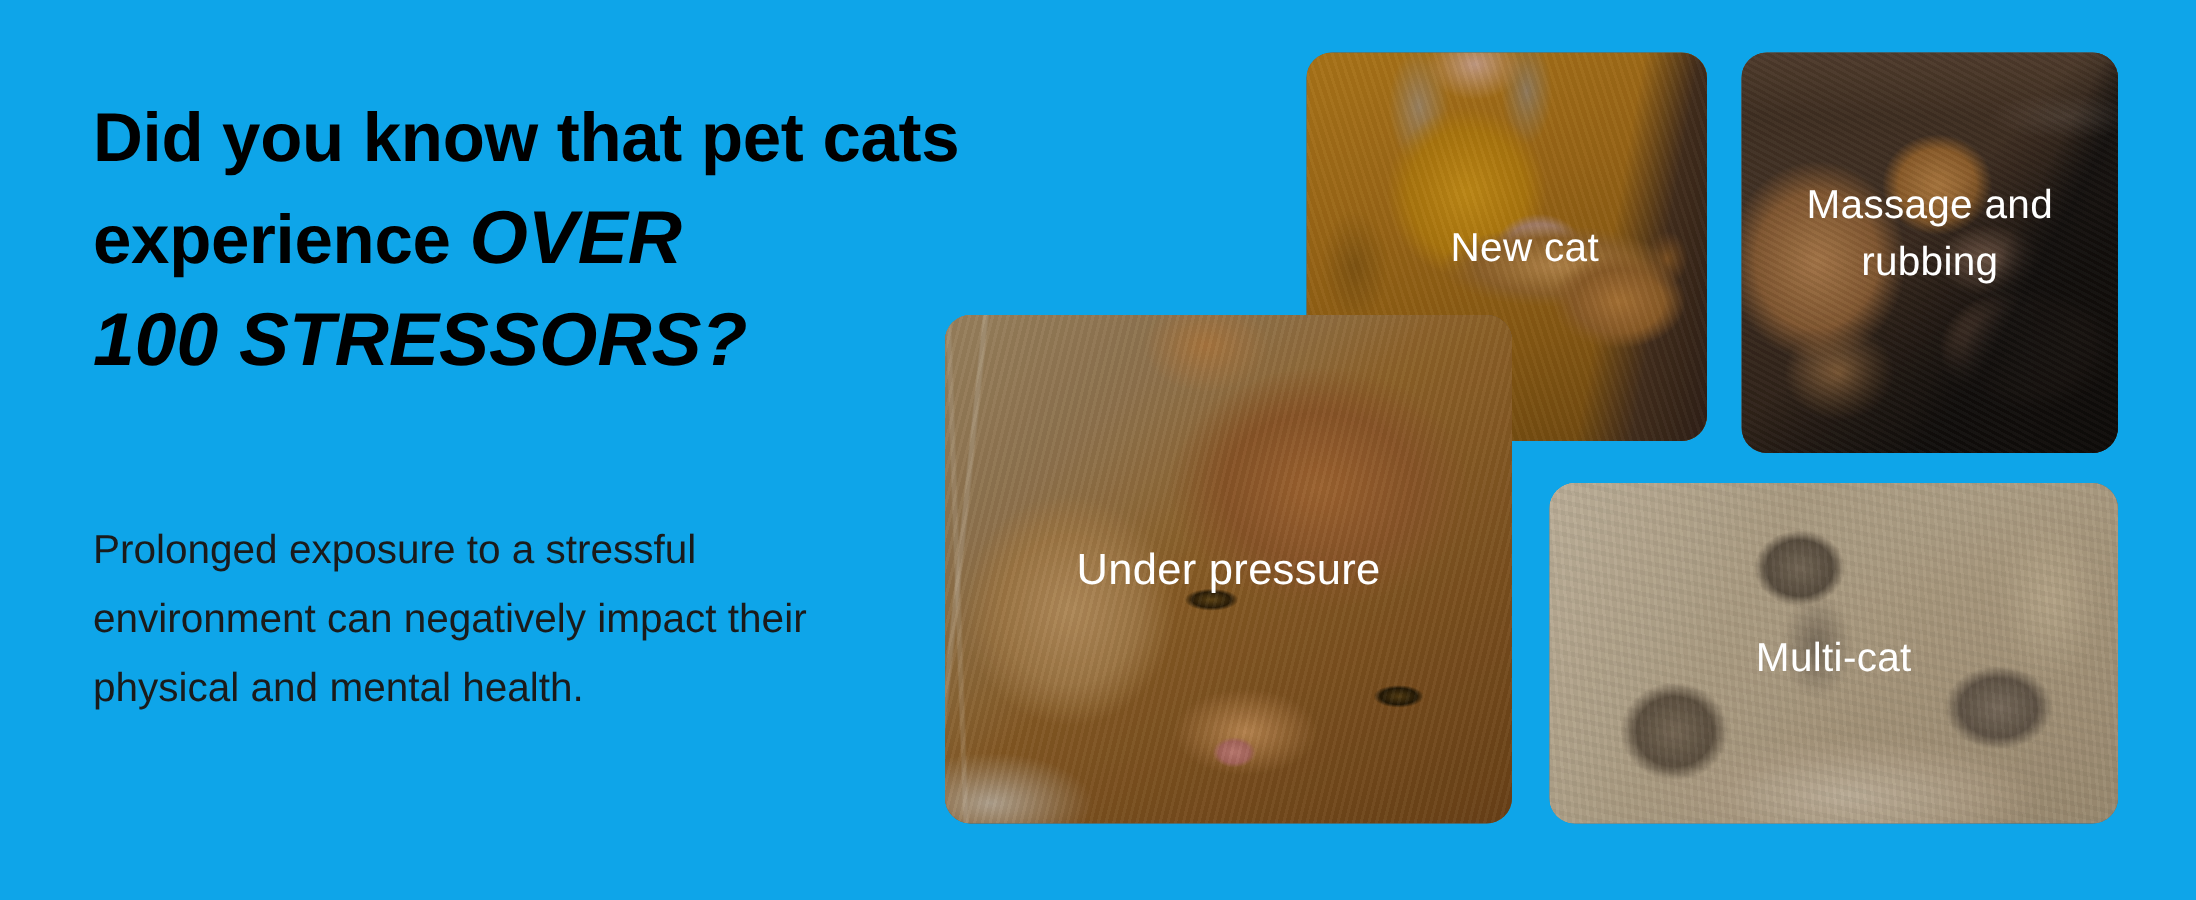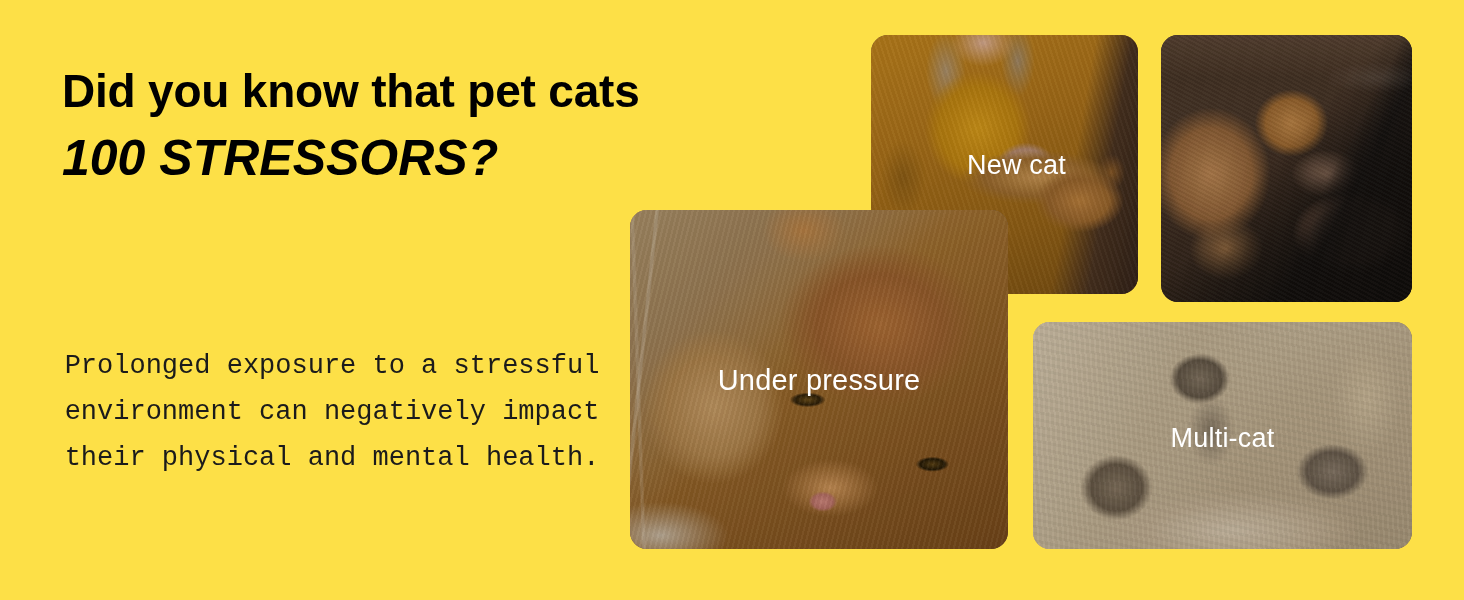--- a/index.html
+++ b/index.html
@@ -12,21 +12,21 @@
     height: 600px;
     font-family: "Liberation Sans", sans-serif;
     overflow: hidden;
     position: relative;
   }
 
   #infographic {
     position: relative;
     width: 1464px;
     height: 600px;
-    background: #fde047;
+    background: #0ea5e9;
   }
 
   
   .text-col {
     position: absolute;
     left: 62px;
     top: 58px;
     width: 560px;
   }
 
@@ -49,26 +49,25 @@
     font-size: 50px;
     letter-spacing: 0px;
   }
 
   .body-copy {
     position: absolute;
     left: 62px;
     top: 343px;
     width: 540px;
     margin: 0;
-    font-family: Liberation Mono, monospace;
+    font-family: Liberation Sans, sans-serif;
     font-weight: normal;
     font-size: 27px;
     line-height: 46px;
     color: #1b1b1b;
-    text-align: center;
   }
 
   
   .card {
     position: absolute;
     border-radius: 17px;
     overflow: hidden;
     background: #6b5744;
   }
   .card .photo {
@@ -229,35 +228,40 @@
   }
 </style>
 </head>
 <body>
 
 <div id="infographic">
 
   <div class="text-col">
     <h1 class="headline">
       <span class="hl-line">Did you know that pet cats</span>
+      <span class="hl-line"><span>experience </span><span class="emph">OVER</span></span>
       <span class="hl-line emph">100 STRESSORS?</span>
     </h1>
   </div>
 
   <p class="body-copy">Prolonged exposure to a stressful environment can negatively impact their physical and mental health.</p>
 
   <div class="card" id="card-new-cat">
     <div class="photo ph-newcat"></div>
     <div class="tint"></div>
     <div class="card-label">New cat</div>
   </div>
 
   <div class="card" id="card-massage">
     <div class="photo ph-massage"></div>
     <div class="tint"></div>
+    <div class="card-label">
+      <span>Massage and</span><br>
+      <span>rubbing</span>
+    </div>
   </div>
 
   <div class="card" id="card-multicat">
     <div class="photo ph-multicat"></div>
     <div class="tint"></div>
     <div class="card-label">Multi-cat</div>
   </div>
 
   <div class="card" id="card-pressure">
     <div class="photo ph-pressure"></div>

